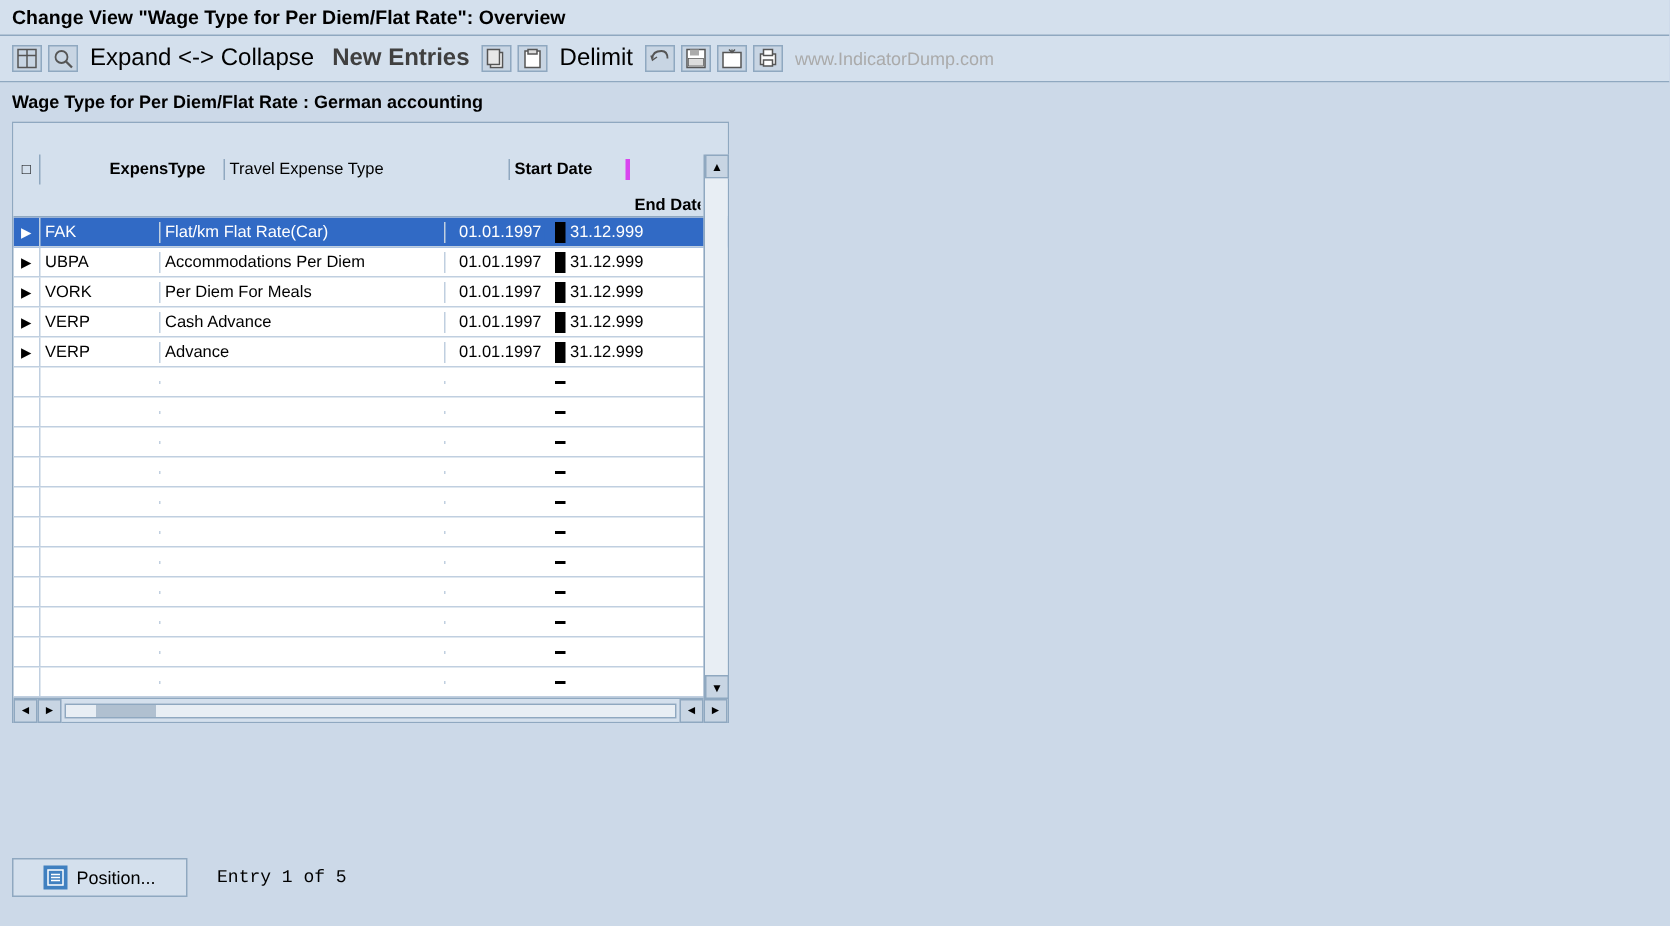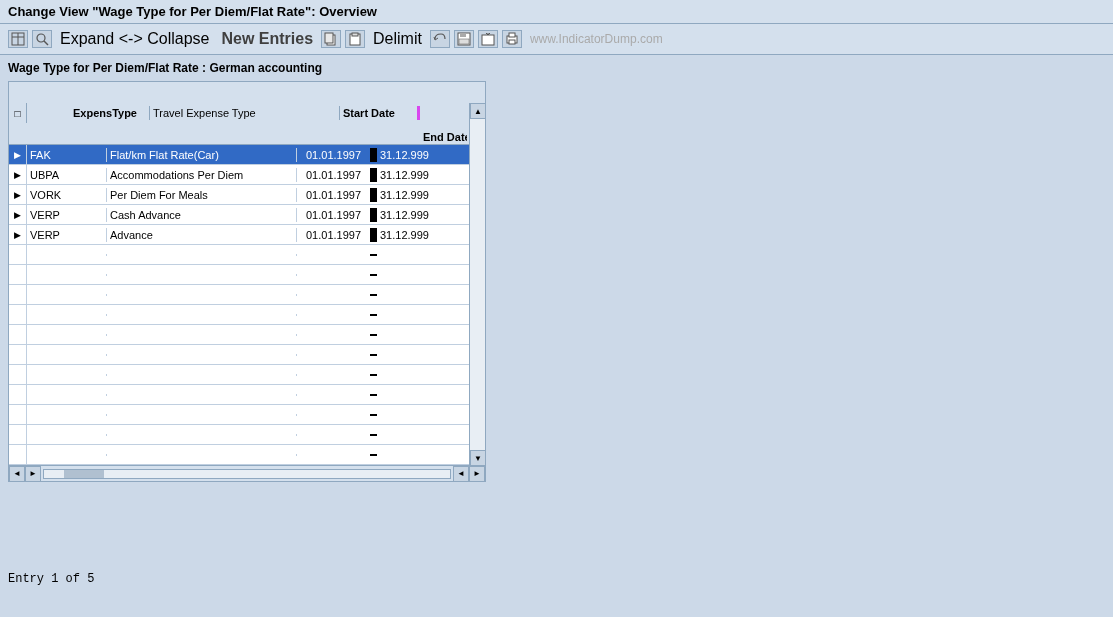--- a/index.html
+++ b/index.html
@@ -543,14 +543,25 @@
       <div class="hscroll-track" style="flex:1; margin: 3px 2px;">
         <div class="hscroll-thumb"></div>
       </div>
       <div class="hscroll-arrow">◄</div>
       <div class="hscroll-arrow">►</div>
     </div>
   </div>
 </div>
 
 <div class="footer">
+  <button class="position-btn">
+    <span class="position-icon">
+      <svg width="12" height="12" viewBox="0 0 12 12" fill="none">
+        <rect x="1" y="1" width="10" height="10" stroke="#fff" stroke-width="1" fill="none"></rect>
+        <line x1="3" y1="4" x2="9" y2="4" stroke="#fff" stroke-width="1"></line>
+        <line x1="3" y1="6" x2="9" y2="6" stroke="#fff" stroke-width="1"></line>
+        <line x1="3" y1="8" x2="9" y2="8" stroke="#fff" stroke-width="1"></line>
+      </svg>
+    </span>
+    <span>Position...</span>
+  </button>
   <span class="entry-count">Entry 1 of 5</span>
 </div>
 
 </body></html>

